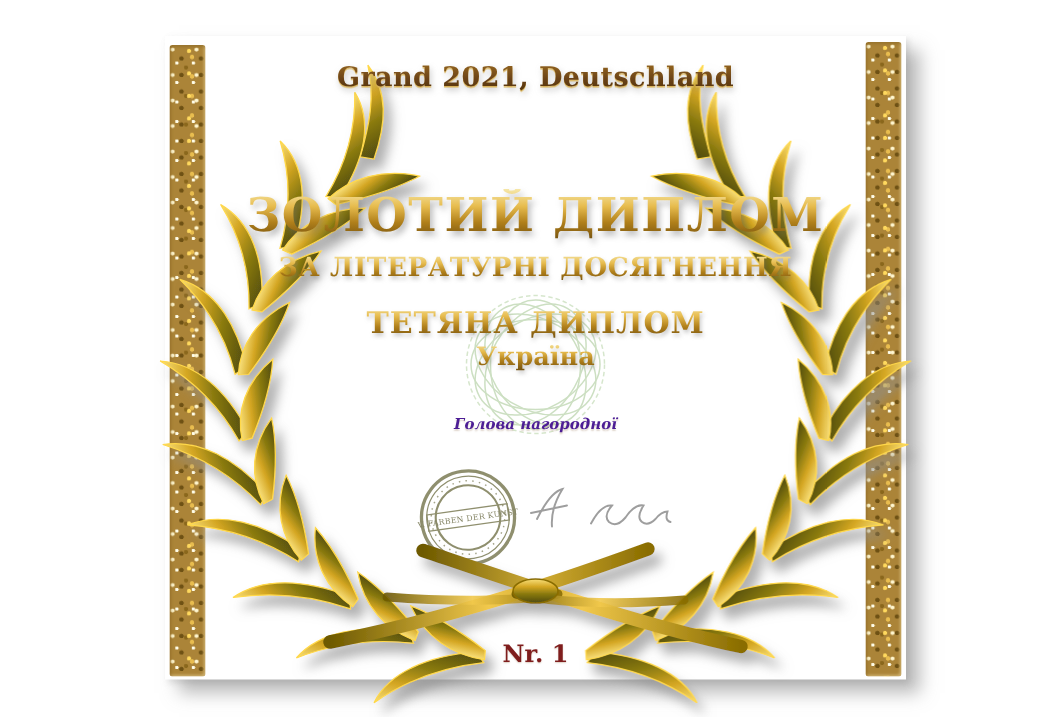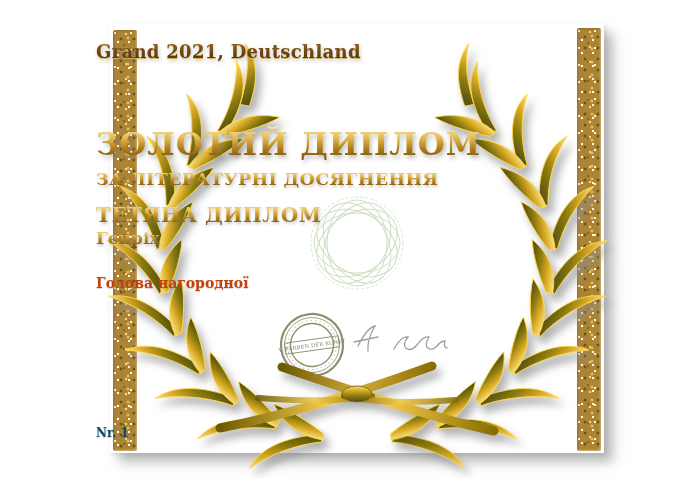--- a/index.html
+++ b/index.html
@@ -23,43 +23,43 @@
       radial-gradient(circle at 11px 15px,#8a671c 0 1.2px, rgba(0,0,0,0) 1.6px),
       radial-gradient(circle at 15px 8px, #e9bd4f 0 1.3px, rgba(0,0,0,0) 1.7px);
     background-size: 16px 17px, 13px 11px, 19px 15px, 11px 13px, 15px 19px, 17px 13px;
     box-shadow: 1px 1px 2px rgba(130,95,30,.55) inset, -1px -1px 2px rgba(255,240,190,.45) inset;
     border-radius:2px;
   }
   .glitter.gl-left { left:113px; top:30px; height:421px; }
   .glitter.gl-right{ left:577px; top:28px; height:423px; }
   .art{ position:absolute; left:0; top:0; z-index:3; }
   .txt{
-    position:absolute; left:96px; width:494px; z-index:4;
+    position:absolute; left:110px; width:494px; text-align:center; z-index:4;
     font-family:"DejaVu Serif", serif; font-weight:bold; white-space:nowrap;
   }
   .gold-text{ color:#a5711c; }
   .darkgold-text{ color:#6b4318; }
   @supports ((-webkit-background-clip:text) or (background-clip:text)){
     .gold-text{
       background:linear-gradient(180deg,#f6e7a8 0%,#e7bc4e 32%,#b07f1a 62%,#6a4a0e 100%);
       -webkit-background-clip:text; background-clip:text; color:transparent;
     }
     .darkgold-text{
       background:linear-gradient(180deg,#9a6a20 0%,#6b4318 55%,#4f3008 100%);
       -webkit-background-clip:text; background-clip:text; color:transparent;
     }
   }
   .t-header  { top:41px;  font-size:18px; letter-spacing:.3px; filter:drop-shadow(0 1px 0 #d9b35a) drop-shadow(1px 2px 2px rgba(120,120,120,.35)); }
   .t-title   { top:126px; font-size:31px; letter-spacing:1px;  filter:drop-shadow(2px 3px 2px rgba(110,110,110,.45)); }
   .t-subtitle{ top:169px; font-size:17.5px; letter-spacing:.4px; filter:drop-shadow(1px 2px 1.5px rgba(120,120,120,.4)); }
   .t-name    { top:203px; font-size:20px; letter-spacing:.6px; filter:drop-shadow(1px 2px 1.5px rgba(120,120,120,.4)); }
   .t-country { top:228px; font-size:17px; filter:drop-shadow(1px 2px 1.5px rgba(120,120,120,.4)); }
-  .t-signatory{ top:275px; font-size:14px; line-height:17px; color:#c2410c; text-shadow:0 1px 1px rgba(130,90,50,.25); }
+  .t-signatory{ top:275px; font-size:10px; line-height:17px; color:#4c1d95; text-shadow:0 1px 1px rgba(130,90,50,.25);font-style:italic; }
   .t-signatory span{ display:block; }
-  .t-number  { top:426px; font-size:12px; color:#0c4a6e; text-shadow:0 1px 1px rgba(130,90,50,.3); }
+  .t-number  { top:426px; font-size:16px; color:#7f1d1d; text-shadow:0 1px 1px rgba(130,90,50,.3); }
 </style>
 </head>
 <body>
 
 <div class="stage">
 
   <div class="page"></div>
 
   <div class="glitter gl-left"></div>
   <div class="glitter gl-right"></div>
@@ -147,21 +147,21 @@
   </svg>
 
   <div class="txt t-header darkgold-text">Grand 2021, Deutschland</div>
 
   <div class="txt t-subtitle gold-text">ЗА ЛІТЕРАТУРНІ ДОСЯГНЕННЯ</div>
 
   <div class="txt t-title gold-text">ЗОЛОТИЙ ДИПЛОМ</div>
 
   <div class="txt t-name gold-text">ТЕТЯНА ДИПЛОМ</div>
 
-  <div class="txt t-country gold-text">Генріх</div>
+  <div class="txt t-country gold-text">Україна</div>
 
   <div class="txt t-signatory">
     <span>Голова нагородної</span>
   </div>
 
   <div class="txt t-number">Nr. 1</div>
 
 </div>
 
 </body></html>

